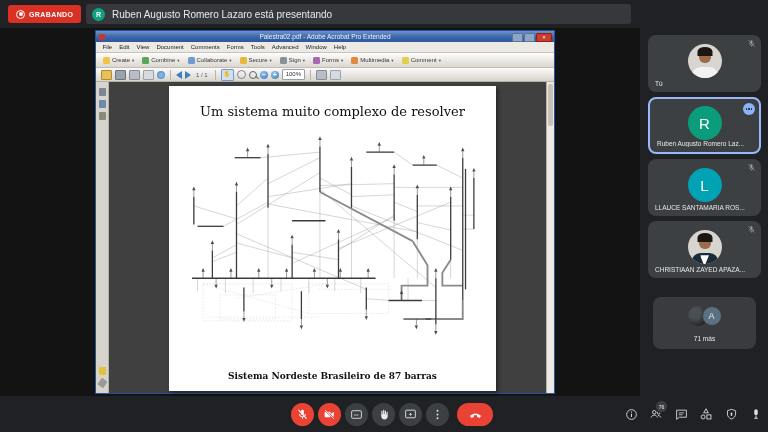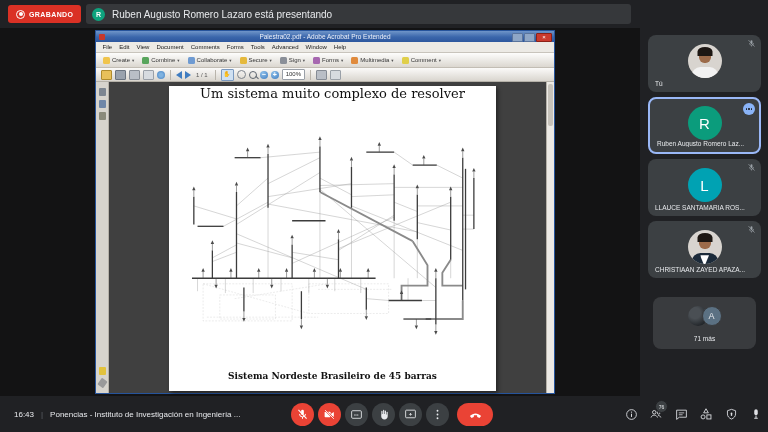--- a/index.html
+++ b/index.html
@@ -62,21 +62,21 @@
   .lp-ico{width:7px;height:8px;margin:2px 0;border-radius:1px;}
   .lp-pages{background:#7d8691;}
   .lp-bookmarks{background:#6f87a8;}
   .lp-layers{background:#8a8a7a;}
   .lp-sticky{background:#e2c23c;margin-top:auto;}
   .lp-clip{background:#9a9a9a;margin-bottom:6px;transform:rotate(35deg);}
   .docarea{flex:1;position:relative;background:#404040;}
   .vscroll{width:7px;background:#ece9e4;border-left:1px solid #b5b1a8;position:relative;}
   .vthumb{position:absolute;left:1px;top:2px;width:5px;height:42px;background:#c6c2ba;border-radius:2px;}
   .page{position:absolute;left:60px;top:4px;width:327px;height:305px;background:#fff;box-shadow:2px 2px 4px rgba(0,0,0,.45);}
-  .doc-title{text-align:center;font-family:"DejaVu Serif",serif;font-size:13px;color:#111;}
+  .doc-title{margin-top:18px;text-align:center;font-family:"DejaVu Serif",serif;font-size:13px;color:#111;}
   .doc-caption{position:absolute;left:0;right:0;bottom:10px;text-align:center;font-family:"DejaVu Serif",serif;
     font-weight:bold;font-size:9px;color:#111;}
   .netsvg{position:absolute;left:10px;top:48px;}
   .netsvg .bus{stroke:#3c3c3c;stroke-width:1.4;}
   .netsvg .wire{stroke:#9b9b9b;stroke-width:.45;}
   .netsvg .thick{stroke:#8a8a8a;stroke-width:2;fill:none;}
   .netsvg .faint{stroke:#c9c9c9;stroke-width:.4;fill:none;stroke-dasharray:2 1.5;}
   .netsvg .arr{stroke:#4a4a4a;stroke-width:.6;}
   .netsvg .arrhead{fill:#4a4a4a;}
   
@@ -373,21 +373,21 @@
               <polygon points="72.2,11 75.8,11 74,7" class="arrhead"></polygon>
               <line x1="216" y1="12" x2="216" y2="5" class="arr"></line>
               <polygon points="214.2,5 217.8,5 216,1" class="arrhead"></polygon>
               <line x1="264" y1="26" x2="264" y2="19" class="arr"></line>
               <polygon points="262.2,19 265.8,19 264,15" class="arrhead"></polygon>
               <line x1="240" y1="172" x2="240" y2="165" class="arr"></line>
               <polygon points="238.2,165 241.8,165 240,161" class="arrhead"></polygon>
               <line x1="256" y1="192" x2="256" y2="199" class="arr"></line>
               <polygon points="254.2,199 257.8,199 256,203" class="arrhead"></polygon>
             </svg>
-          <div class="doc-caption">Sistema Nordeste Brasileiro de 45 barras</div>
+          <div class="doc-caption">Sistema Nordeste Brasileiro de 87 barras</div>
         </div>
       </div>
       <div class="vscroll">
         <span class="vthumb"></span>
       </div>
     </div>
   </div>
 </div>
 
 <div class="tile" style="top:35px;">
@@ -444,25 +444,20 @@
 
 <div class="overflow-tile">
   <div class="ov-avs">
     <span class="ov-photo"></span>
     <span class="ov-a">A</span>
   </div>
   <div class="ov-label">71 más</div>
 </div>
 
 <div class="bottombar">
-  <div class="bb-left">
-    <span>16:43</span>
-    <span class="bb-sep">|</span>
-    <span class="bb-title">Ponencias - Instituto de Investigación en Ingeniería ...</span>
-  </div>
   <div class="bb-center">
     <span class="cbtn danger">
       <svg width="13" height="13" viewBox="0 0 24 24">
           <rect x="9.5" y="3" width="5" height="10" rx="2.5" fill="currentColor"></rect>
           <path d="M6.5 11a5.5 5.5 0 0 0 11 0" fill="none" stroke="currentColor" stroke-width="1.8"></path>
           <line x1="12" y1="16.5" x2="12" y2="20" stroke="currentColor" stroke-width="1.8"></line>
           <line x1="4.5" y1="3.5" x2="19.5" y2="19.5" stroke="currentColor" stroke-width="2"></line>
         </svg>
     </span>
     <span class="cbtn danger">

